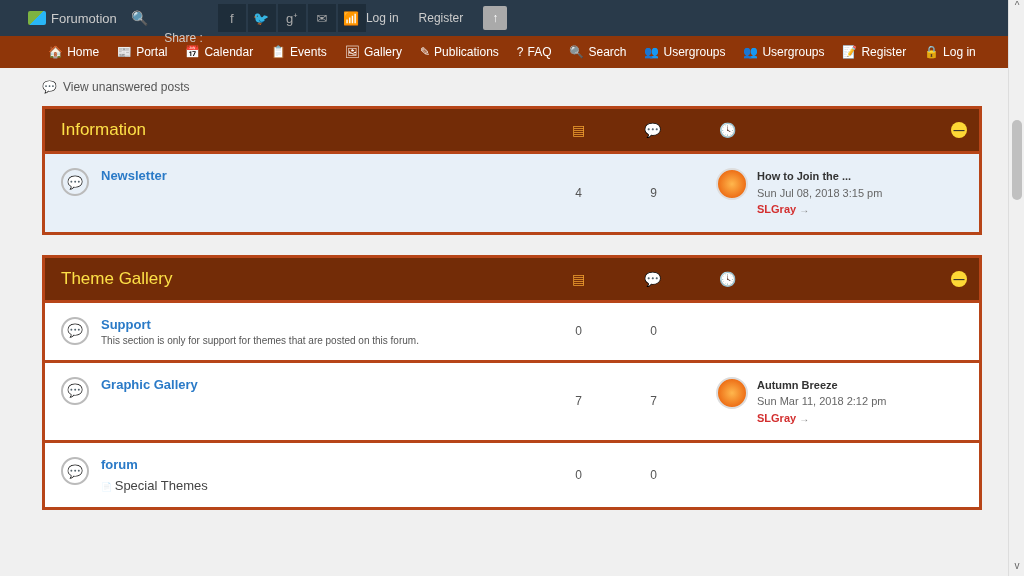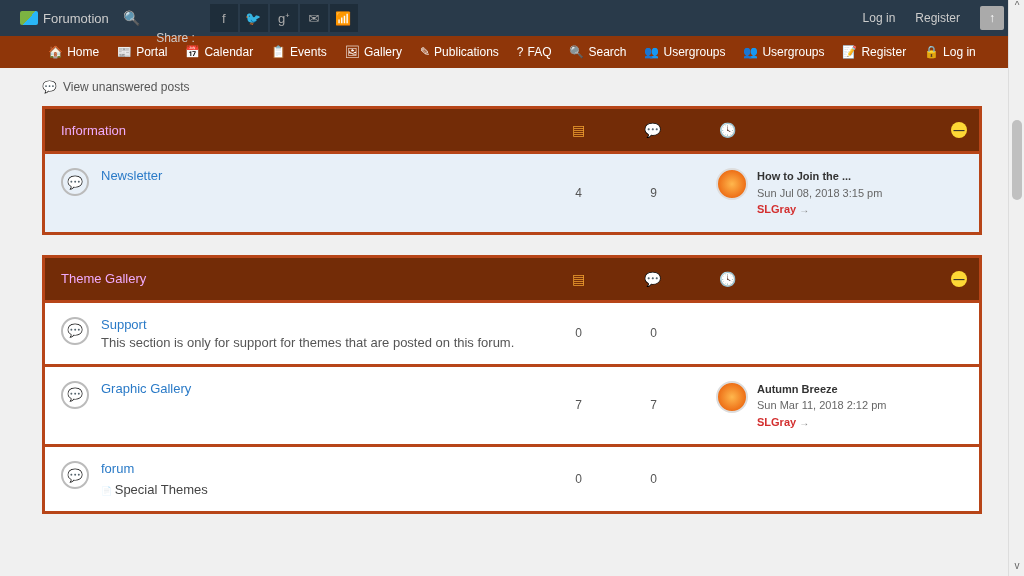--- a/index.html
+++ b/index.html
@@ -1,18 +1,18 @@
 <!DOCTYPE html>
 <html><head>
   <meta charset="utf-8">
   <style>
     * { margin: 0; padding: 0; box-sizing: border-box; }
     body { font-family: Arial, sans-serif; background: #f0f0f0; font-size: 12px; color: #333; }
     
-    .topbar { background: #293a4a; height: 36px; display: flex; align-items: center; padding: 0 20px; justify-content: space-between; }
+    .topbar { background: #293a4a; height: 36px; display: flex; align-items: center; padding: 0 28px; }
     .topbar-left { display: flex; align-items: center; gap: 15px; }
     .logo { display: flex; align-items: center; gap: 5px; color: #ccc; font-size: 13px; }
     .logo-icon { width: 18px; height: 14px; background: linear-gradient(135deg, #7cb342 50%, #29b6f6 50%); border-radius: 2px; }
     .search-ic { color: #ccc; font-size: 14px; }
     .share { color: #ccc; font-size: 12px; margin-top: 39px; }
     .social-icons { display: flex; gap: 2px; }
     .social-btn { width: 28px; height: 28px; background: #1e2d3a; display: flex; align-items: center; justify-content: center; color: #aaa; font-size: 13px; cursor: pointer; }
     .topbar-right { display: flex; align-items: center; gap: 20px; }
     .topbar-right a { color: #ccc; text-decoration: none; font-size: 12px; }
     .scroll-top { width: 24px; height: 24px; background: #aaa; display: flex; align-items: center; justify-content: center; color: #fff; cursor: pointer; border-radius: 2px;}
@@ -21,32 +21,32 @@
     .nav-item { color: #fff; font-size: 12px; display: flex; align-items: center; gap: 4px; cursor: pointer; }
     .nav-icon { font-size: 12px; }
     
     .container { max-width: 960px; margin: 0 auto; padding: 0 10px; }
     
     .unanswered { padding: 12px 0; color: #555; font-size: 12px; display: flex; align-items: center; gap: 6px; }
     .unanswered a { color: #555; text-decoration: none; text-align: right; }
     
     .category { margin-bottom: 20px; border: 3px solid #b74518; background: #fff; }
     .cat-header { background: #732c07; height: 42px; display: flex; align-items: center; padding: 0 16px; position: relative; }
-    .cat-title { color: #f0abfc; font-size: 13px; flex: 0 0 480px; }
+    .cat-title { color: #fde047; font-size: 17px; flex: 0 0 480px; }
     .ch-icon { width: 75px; text-align: center; color: #f0a030; font-size: 14px;}
     .collapse { position: absolute; right: 12px; width: 16px; height: 16px; background: #fdd835; border-radius: 50%; display: flex; align-items: center; justify-content: center; color: #333; font-size: 11px; font-weight: bold; cursor: pointer; }
     
     .forum-row { display: flex; align-items: flex-start; padding: 14px 16px; border-top: 3px solid #b74518; }
     .forum-row:first-of-type { border-top: none; }
     .forum-row.highlight { background: #e8f0f8; }
     .row-icon { width: 40px; flex-shrink: 0; }
     .bubble { width: 28px; height: 28px; border: 2px solid #bbb; border-radius: 50%; display: flex; align-items: center; justify-content: center; color: #999; font-size: 13px; }
     .row-main { flex: 0 0 440px; padding-right: 10px;}
-    .forum-title { color: #2a7ac7; font-size: 13px; font-weight: normal; margin-bottom: 3px; }
-    .forum-desc { color: #555; font-size: 13px; }
+    .forum-title { color: #2a7ac7; font-size: 13px; font-weight: bold; margin-bottom: 3px; }
+    .forum-desc { color: #555; font-size: 10px; }
     .subforum { color: #444; font-size: 13px; margin-top: 6px;}
     .subforum::before { content: "📄 "; font-size: 9px; opacity: 0.4;}
     .row-count { width: 75px; text-align: center; color: #555; font-size: 12px; align-self: center;}
     .row-last { flex: 1; display: flex; align-items: flex-start; gap: 9px; padding-left: 25px;}
     .avatar { width: 32px; height: 32px; border-radius: 50%; border: 2px solid #ddd; background: radial-gradient(circle, #ffb74d, #e65100); flex-shrink: 0;}
     .last-info { font-size: 11px; line-height: 1.5; }
     .last-title { color: #333; font-weight: bold; }
     .last-date { color: #666; }
     .last-user { color: #d32f2f; font-weight: bold; }
     .arrow { color: #888; font-size: 10px;}

